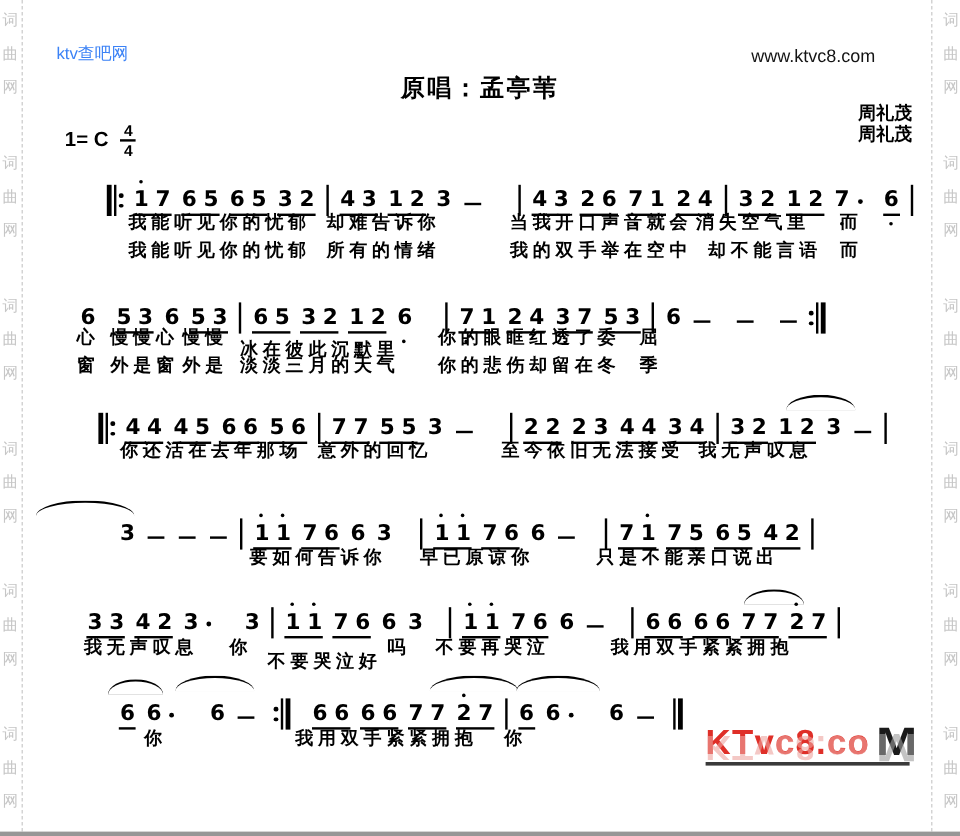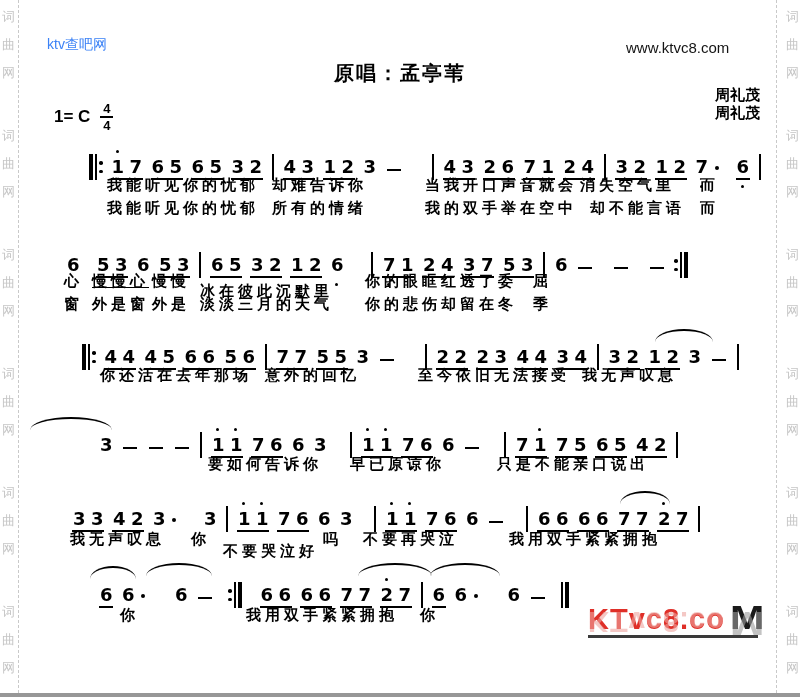--- a/index.html
+++ b/index.html
@@ -483,21 +483,21 @@
       <span class="lyr" style="left: 272px; top: 176px;">却难告诉你</span>
       <span class="lyr" style="left: 425px; top: 176px;">当我开口声音就会</span>
       <span class="lyr" style="left: 580px; top: 176px;">消失空气里</span>
       <span class="lyr" style="left: 700px; top: 176px;">而</span>
       <span class="lyr" style="left: 107px; top: 199px;">我能听见你的忧郁</span>
       <span class="lyr" style="left: 272px; top: 199px;">所有的情绪</span>
       <span class="lyr" style="left: 425px; top: 199px;">我的双手举在空中</span>
       <span class="lyr" style="left: 590px; top: 199px;">却不能言语</span>
       <span class="lyr" style="left: 700px; top: 199px;">而</span>
       <span class="lyr" style="left: 64px; top: 272px;">心</span>
-      <span class="lyr" style="left: 92px; top: 272px; text-decoration: underline;">慢慢心</span>
+      <span class="lyr" style="left: 92px; top: 272px;">慢慢心</span>
       <span class="lyr" style="left: 152px; top: 272px;">慢慢</span>
       <span class="lyr" style="left: 200px; top: 282px;">冰在彼此沉默里</span>
       <span class="lyr" style="left: 365px; top: 272px;">你的眼眶红透了委</span>
       <span class="lyr" style="left: 533px; top: 272px;">屈</span>
       <span class="lyr" style="left: 64px; top: 295px;">窗</span>
       <span class="lyr" style="left: 92px; top: 295px;">外是窗</span>
       <span class="lyr" style="left: 152px; top: 295px;">外是</span>
       <span class="lyr" style="left: 200px; top: 295px;">淡淡三月的天气</span>
       <span class="lyr" style="left: 365px; top: 295px;">你的悲伤却留在冬</span>
       <span class="lyr" style="left: 533px; top: 295px;">季</span>

